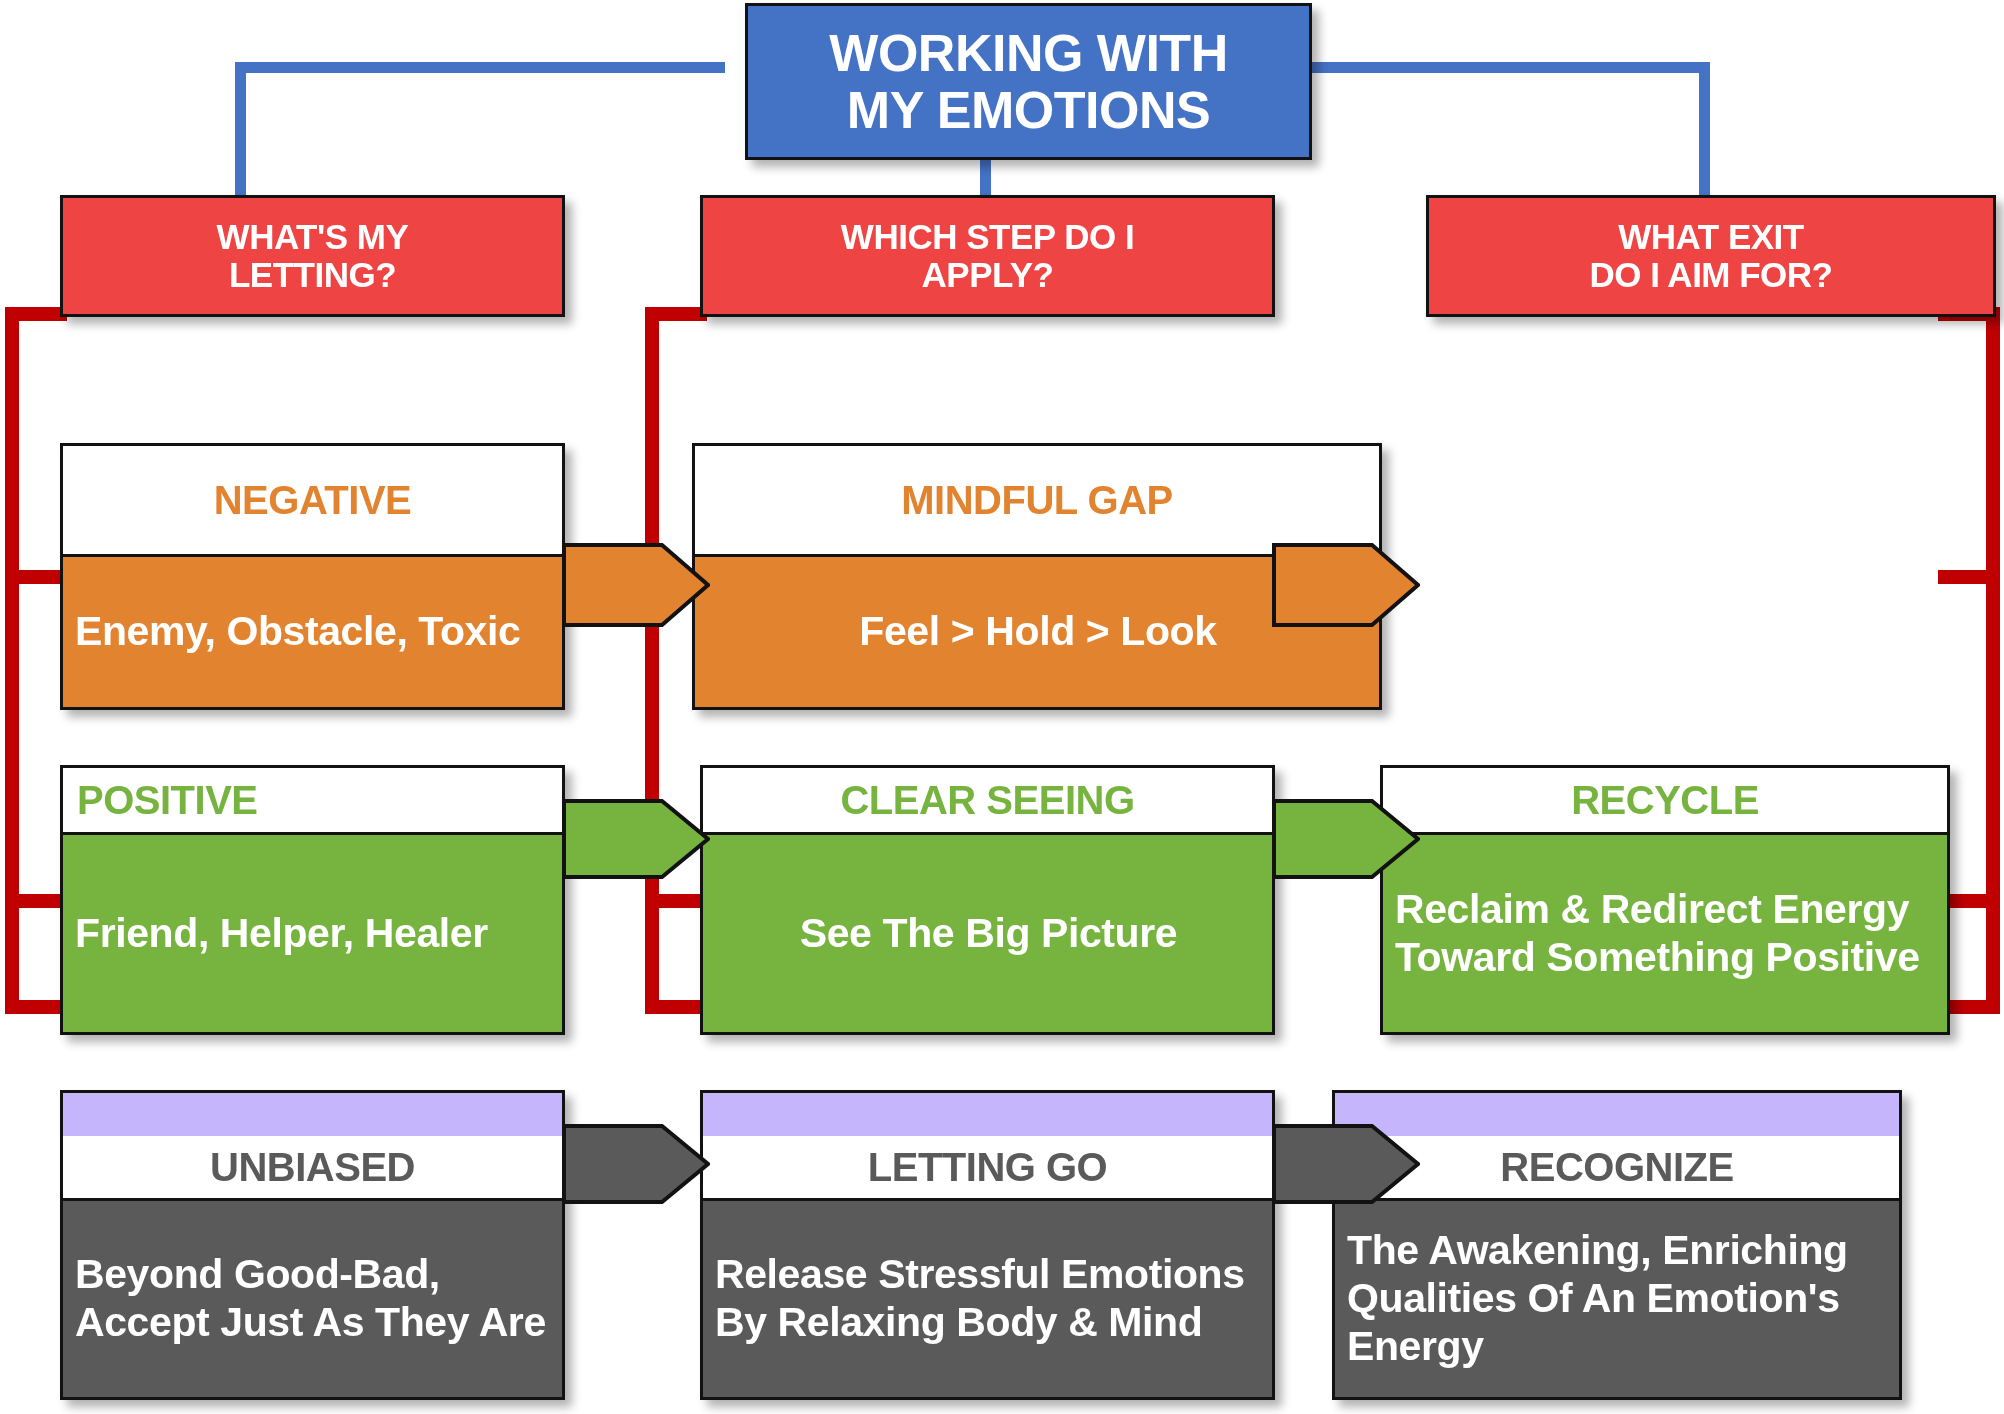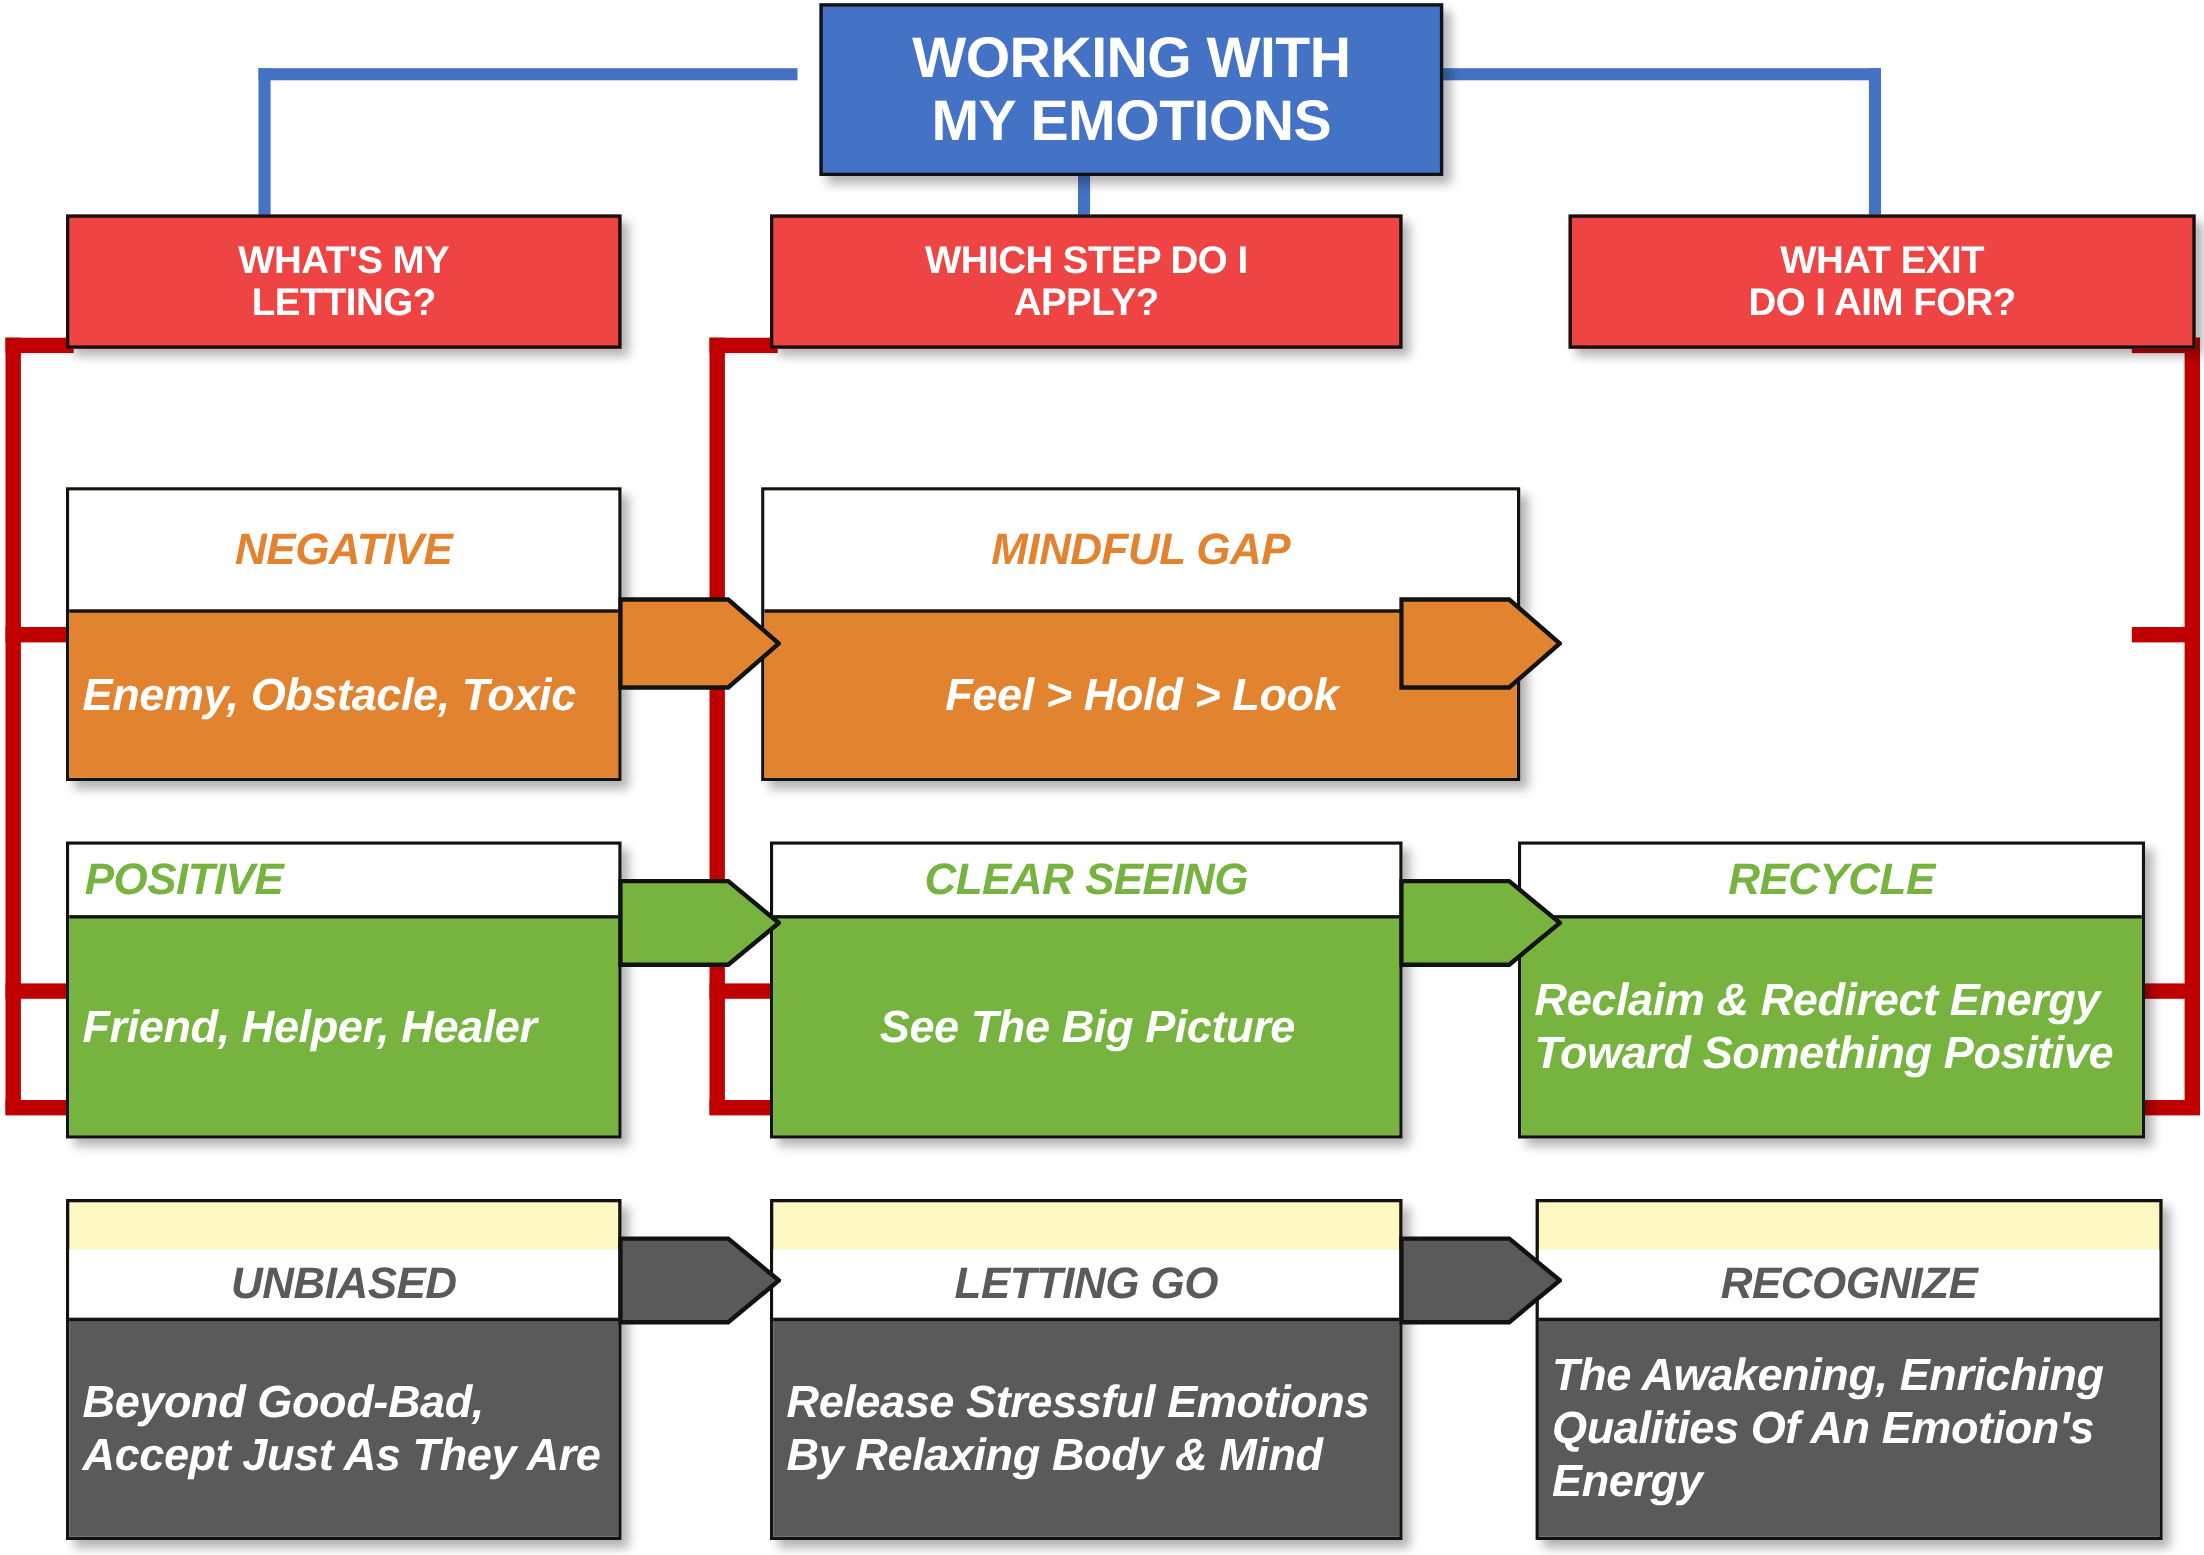--- a/index.html
+++ b/index.html
@@ -47,25 +47,24 @@
     font-size:35px;
     line-height:1.1;
     letter-spacing:-0.5px;
     z-index:6;
   }
 
   .card {
     position:absolute;
     border:3px solid #121212;
     box-sizing:border-box;
-    background:#fef9c3;
+    background:#c4b5fd;
     box-shadow:7px 7px 9px rgba(0,0,0,0.30);
     display:flex; flex-direction:column;
     z-index:5;
-    font-style:italic;
   }
   .card .cap {
     flex:0 0 auto;
     display:flex; align-items:center;
     font-weight:bold;
     font-size:40px;
     line-height:1.0;
     letter-spacing:-0.5px;
     padding:0 14px;
     background:#ffffff;
@@ -225,18 +224,18 @@
     <div class="cap center" style="height:62px;">LETTING GO</div>
     <div class="body">Release Stressful Emotions By Relaxing Body &amp; Mind</div>
   </div>
 
   <div class="arrow" style="left:1272px; top:1118px; width:148px; height:92px;">
     <svg width="148" height="92" viewBox="0 0 148 92">
       <polygon points="2,8 100,8 146,46 100,84 2,84" fill="#5A5A5A" stroke="#121212" stroke-width="4"></polygon>
     </svg>
   </div>
 
-  <div class="card t-gray" style="left:1396px; top:1090px; width:570px; height:310px;">
+  <div class="card t-gray" style="left:1332px; top:1090px; width:570px; height:310px;">
     <div class="cap center" style="height:62px;">RECOGNIZE</div>
     <div class="body">The Awakening, Enriching Qualities Of An Emotion's Energy</div>
   </div>
 
 </div>
 
 </body></html>

